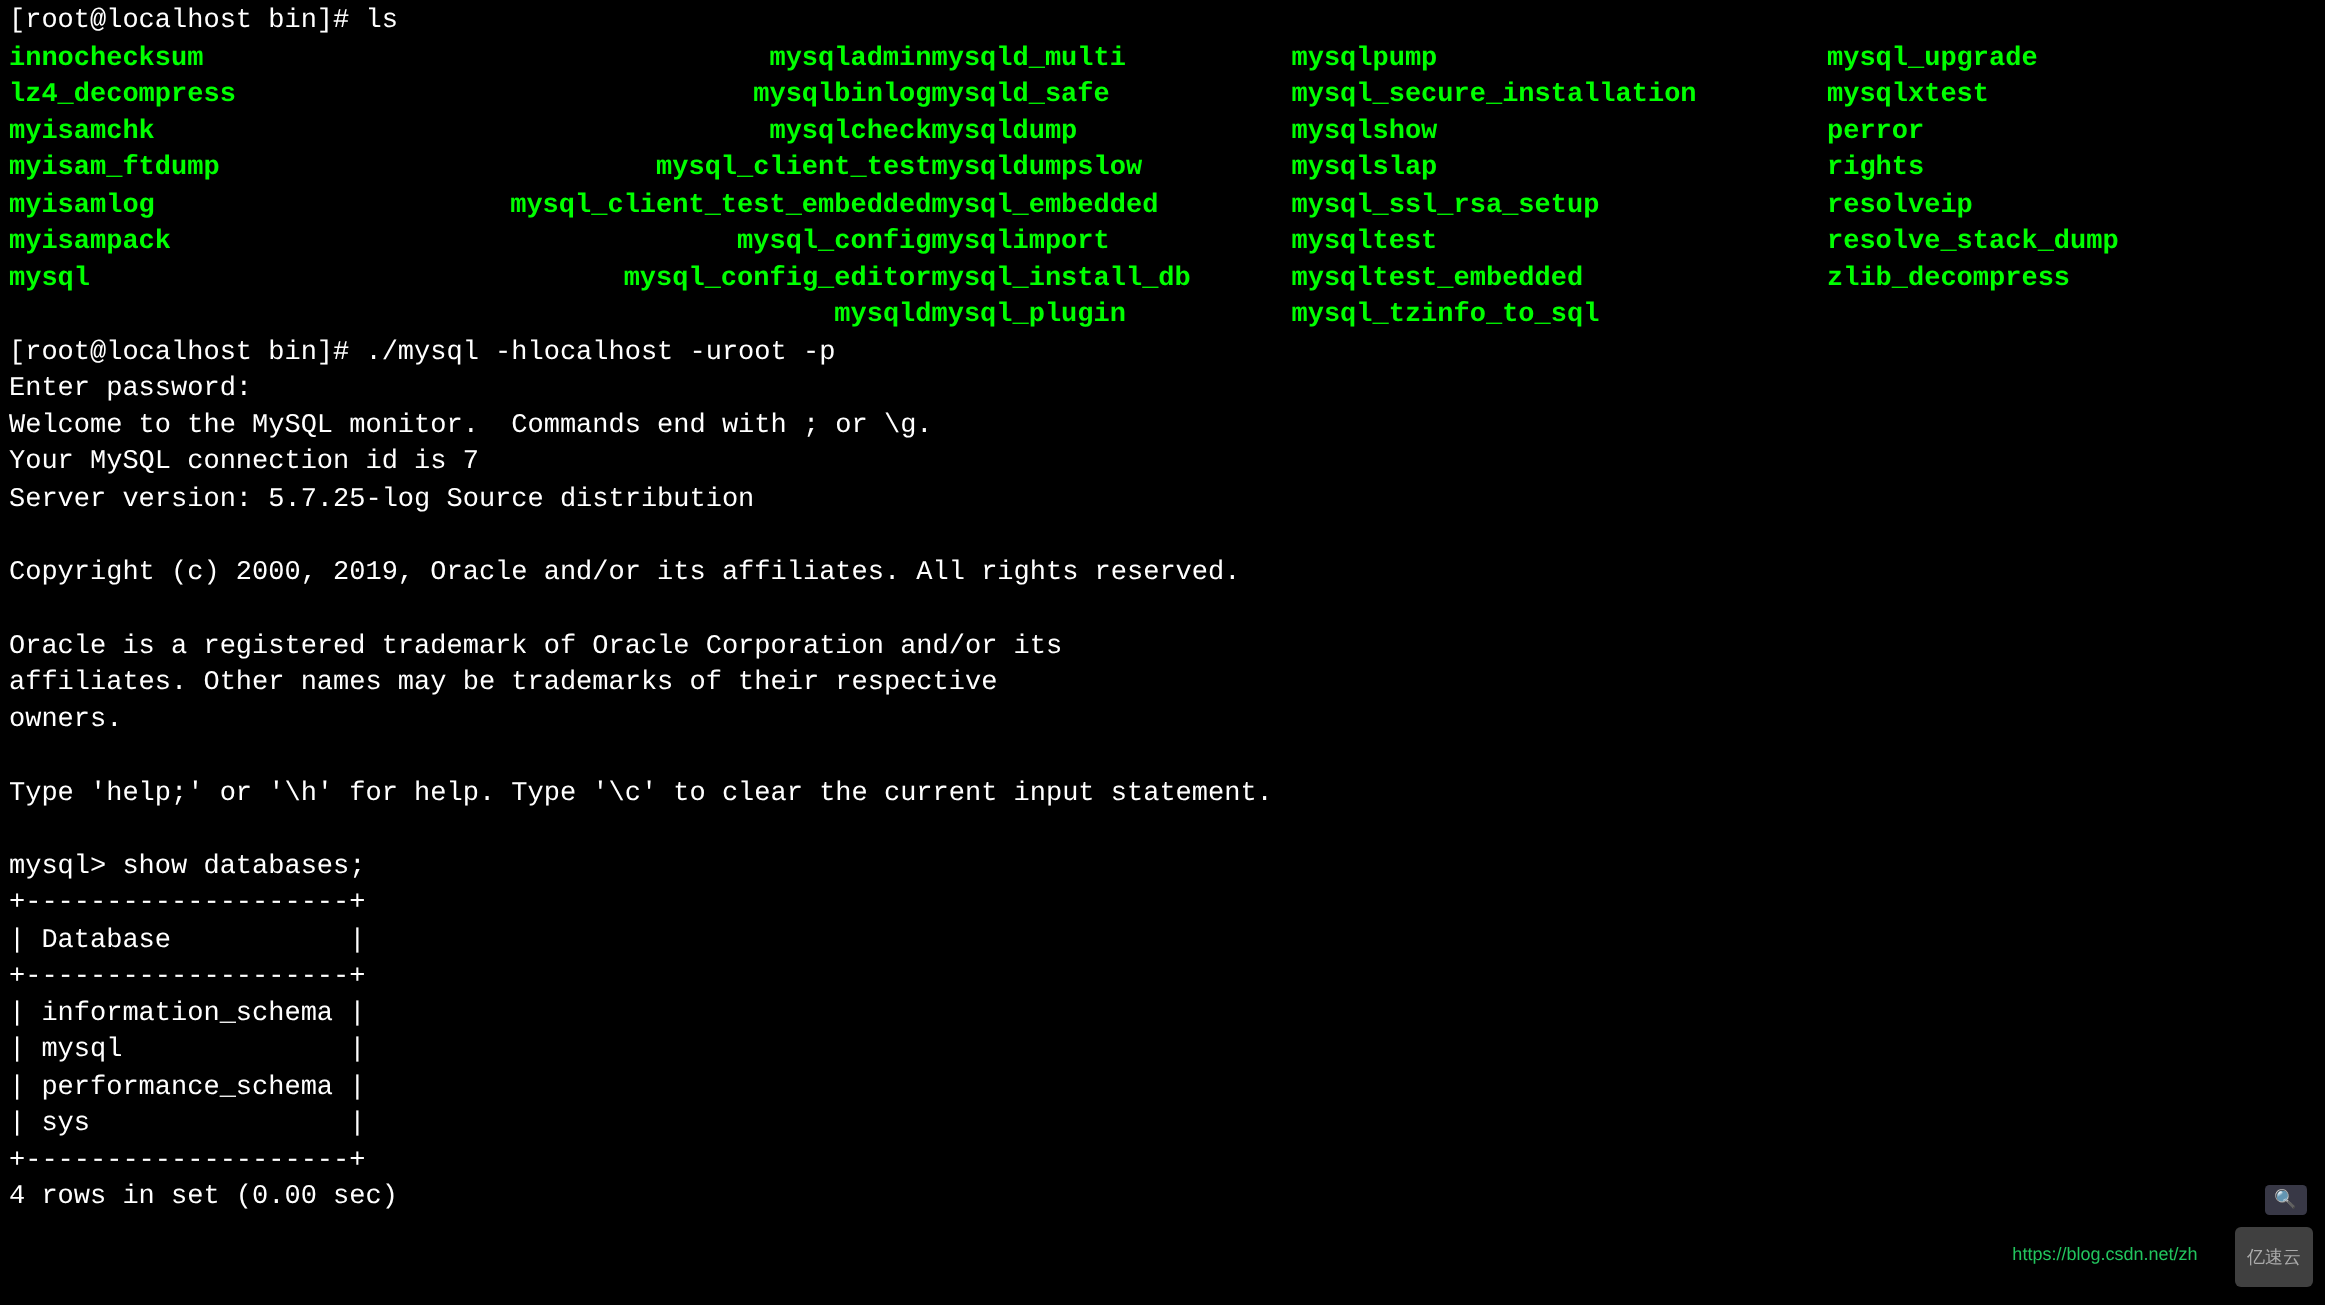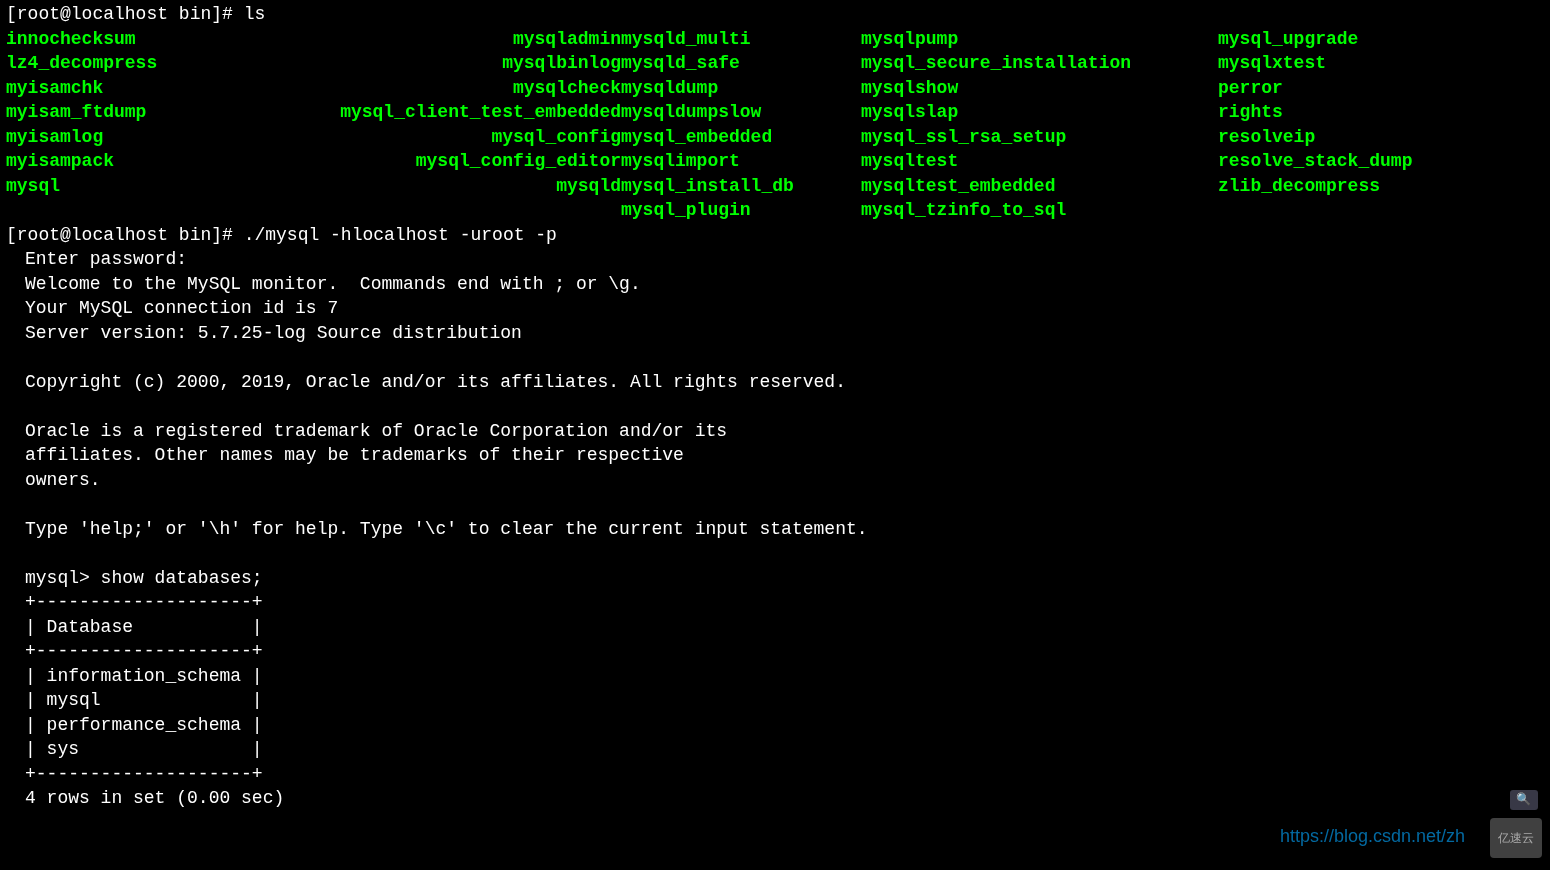--- a/index.html
+++ b/index.html
@@ -37,31 +37,30 @@
     .ls-col.c3 { width: 357px; }
     .ls-col.c4 { }
     .ls-item {
       color: #00ff00;
       font-weight: bold;
       white-space: pre;
     }
     .output-line {
       white-space: pre;
       color: #ffffff;
-      margin-left: 19px;
     }
     .blank-line {
       height: 24.5px;
     }
     .watermark-text {
       position: absolute;
       right: 85px;
       bottom: 22px;
-      font-size: 18px;
-      color: #0369a1;
+      font-size: 12px;
+      color: #22c55e;
       font-family: Arial, sans-serif;
     }
     .watermark-logo {
       position: absolute;
       right: 8px;
       bottom: 12px;
       font-size: 12px;
       color: #aaaaaa;
       font-family: Arial, sans-serif;
       background: rgba(255,255,255,0.25);
@@ -95,20 +94,21 @@
     <div class="ls-item">myisamchk</div>
     <div class="ls-item">myisam_ftdump</div>
     <div class="ls-item">myisamlog</div>
     <div class="ls-item">myisampack</div>
     <div class="ls-item">mysql</div>
   </div>
   <div class="ls-col c1">
     <div class="ls-item">mysqladmin</div>
     <div class="ls-item">mysqlbinlog</div>
     <div class="ls-item">mysqlcheck</div>
+    <div class="ls-item">mysql_client_test</div>
     <div class="ls-item">mysql_client_test_embedded</div>
     <div class="ls-item">mysql_config</div>
     <div class="ls-item">mysql_config_editor</div>
     <div class="ls-item">mysqld</div>
   </div>
   <div class="ls-col c2">
     <div class="ls-item">mysqld_multi</div>
     <div class="ls-item">mysqld_safe</div>
     <div class="ls-item">mysqldump</div>
     <div class="ls-item">mysqldumpslow</div>

